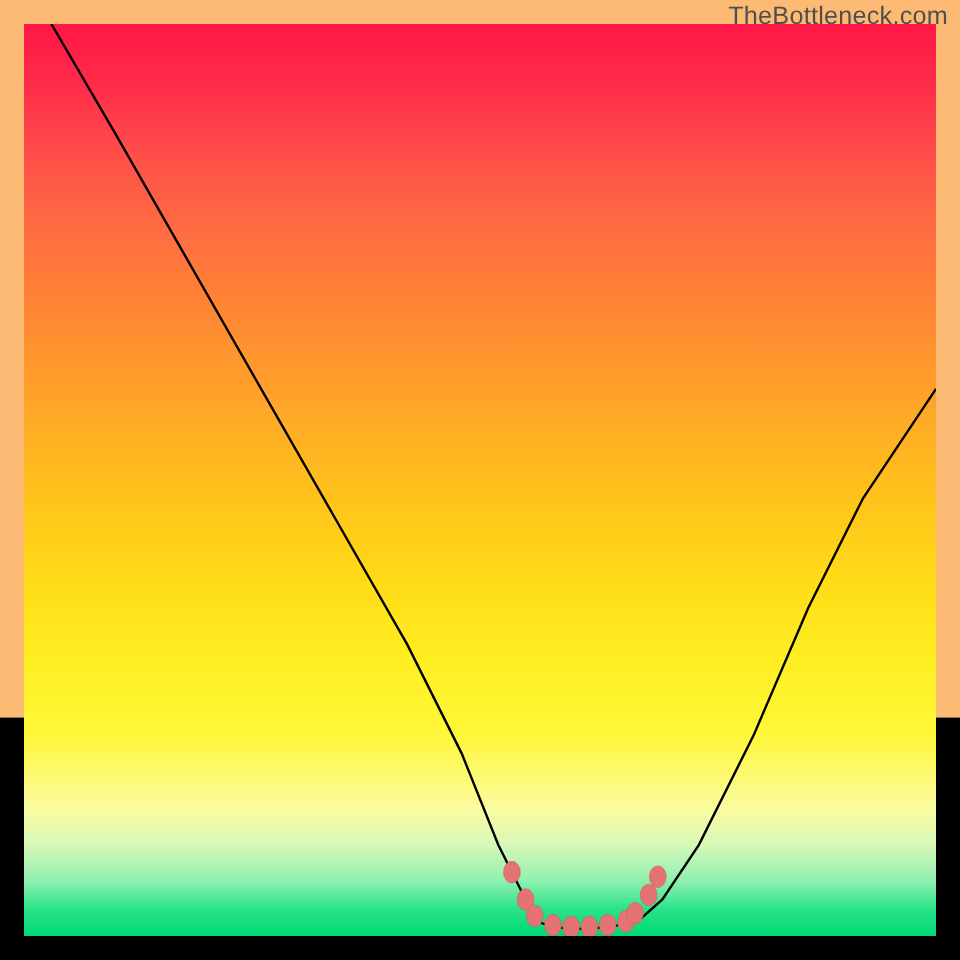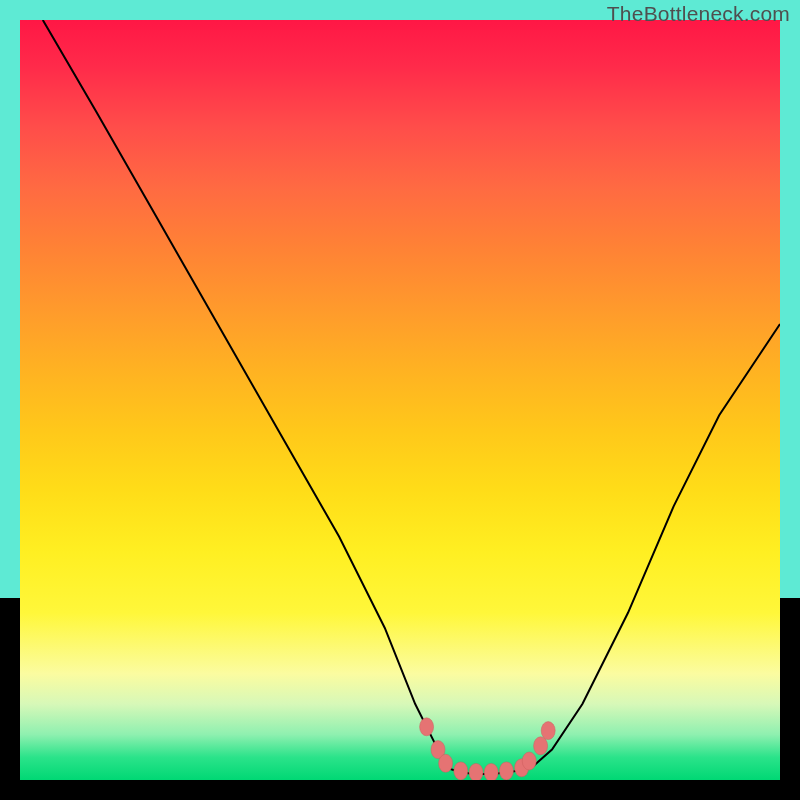--- a/index.html
+++ b/index.html
@@ -10,21 +10,21 @@
     background: #000;
     position: relative;
     font-family: Arial, Helvetica, sans-serif;
   }
   .frame {
     position: absolute;
     top: 0;
     left: 0;
     width: 800px;
     height: 598px;
-    background: #5eead4;
+    background: #fdba74;
   }
   .plot-area {
     position: absolute;
     top: 20px;
     left: 20px;
     width: 760px;
     height: 760px;
     overflow: hidden;
   }
   .gradient-bg {

